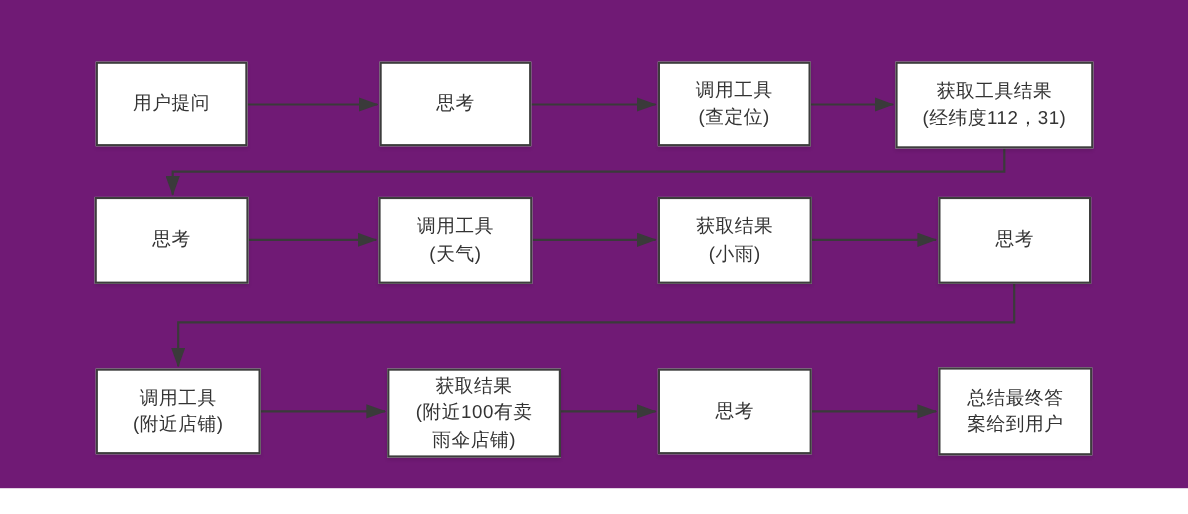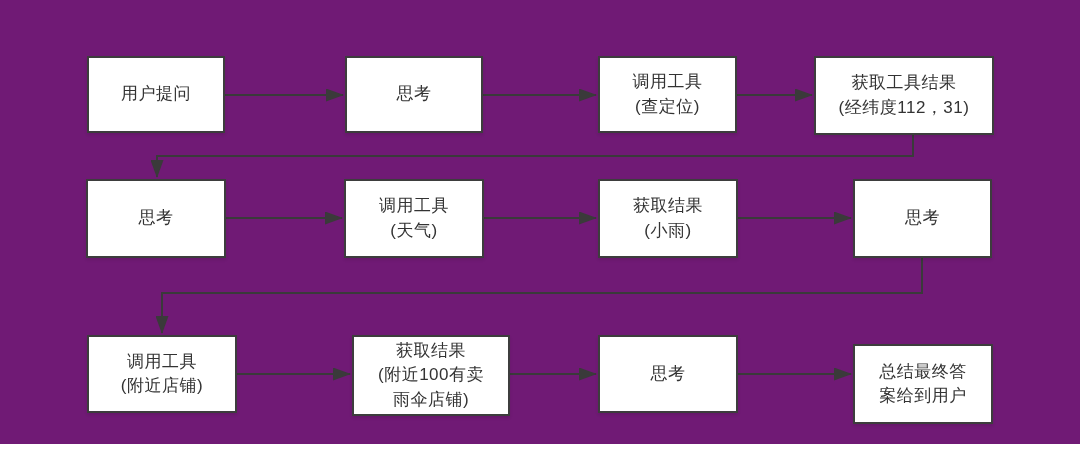--- a/index.html
+++ b/index.html
@@ -120,19 +120,19 @@
 (附近店铺)</span>
   </div>
   <div class="node" style="left:352px; top:335px; width:158px; height:81px;">
     <span class="label">获取结果
 (附近100有卖
 雨伞店铺)</span>
   </div>
   <div class="node" style="left:598px; top:335px; width:140px; height:78px;">
     <span class="label">思考</span>
   </div>
-  <div class="node" style="left:853px; top:334px; width:140px; height:80px;margin-top:10px;">
+  <div class="node" style="left:853px; top:334px; width:140px; height:80px;">
     <span class="label">总结最终答
 案给到用户</span>
   </div>
 
 
 </div>
 
 </body></html>

